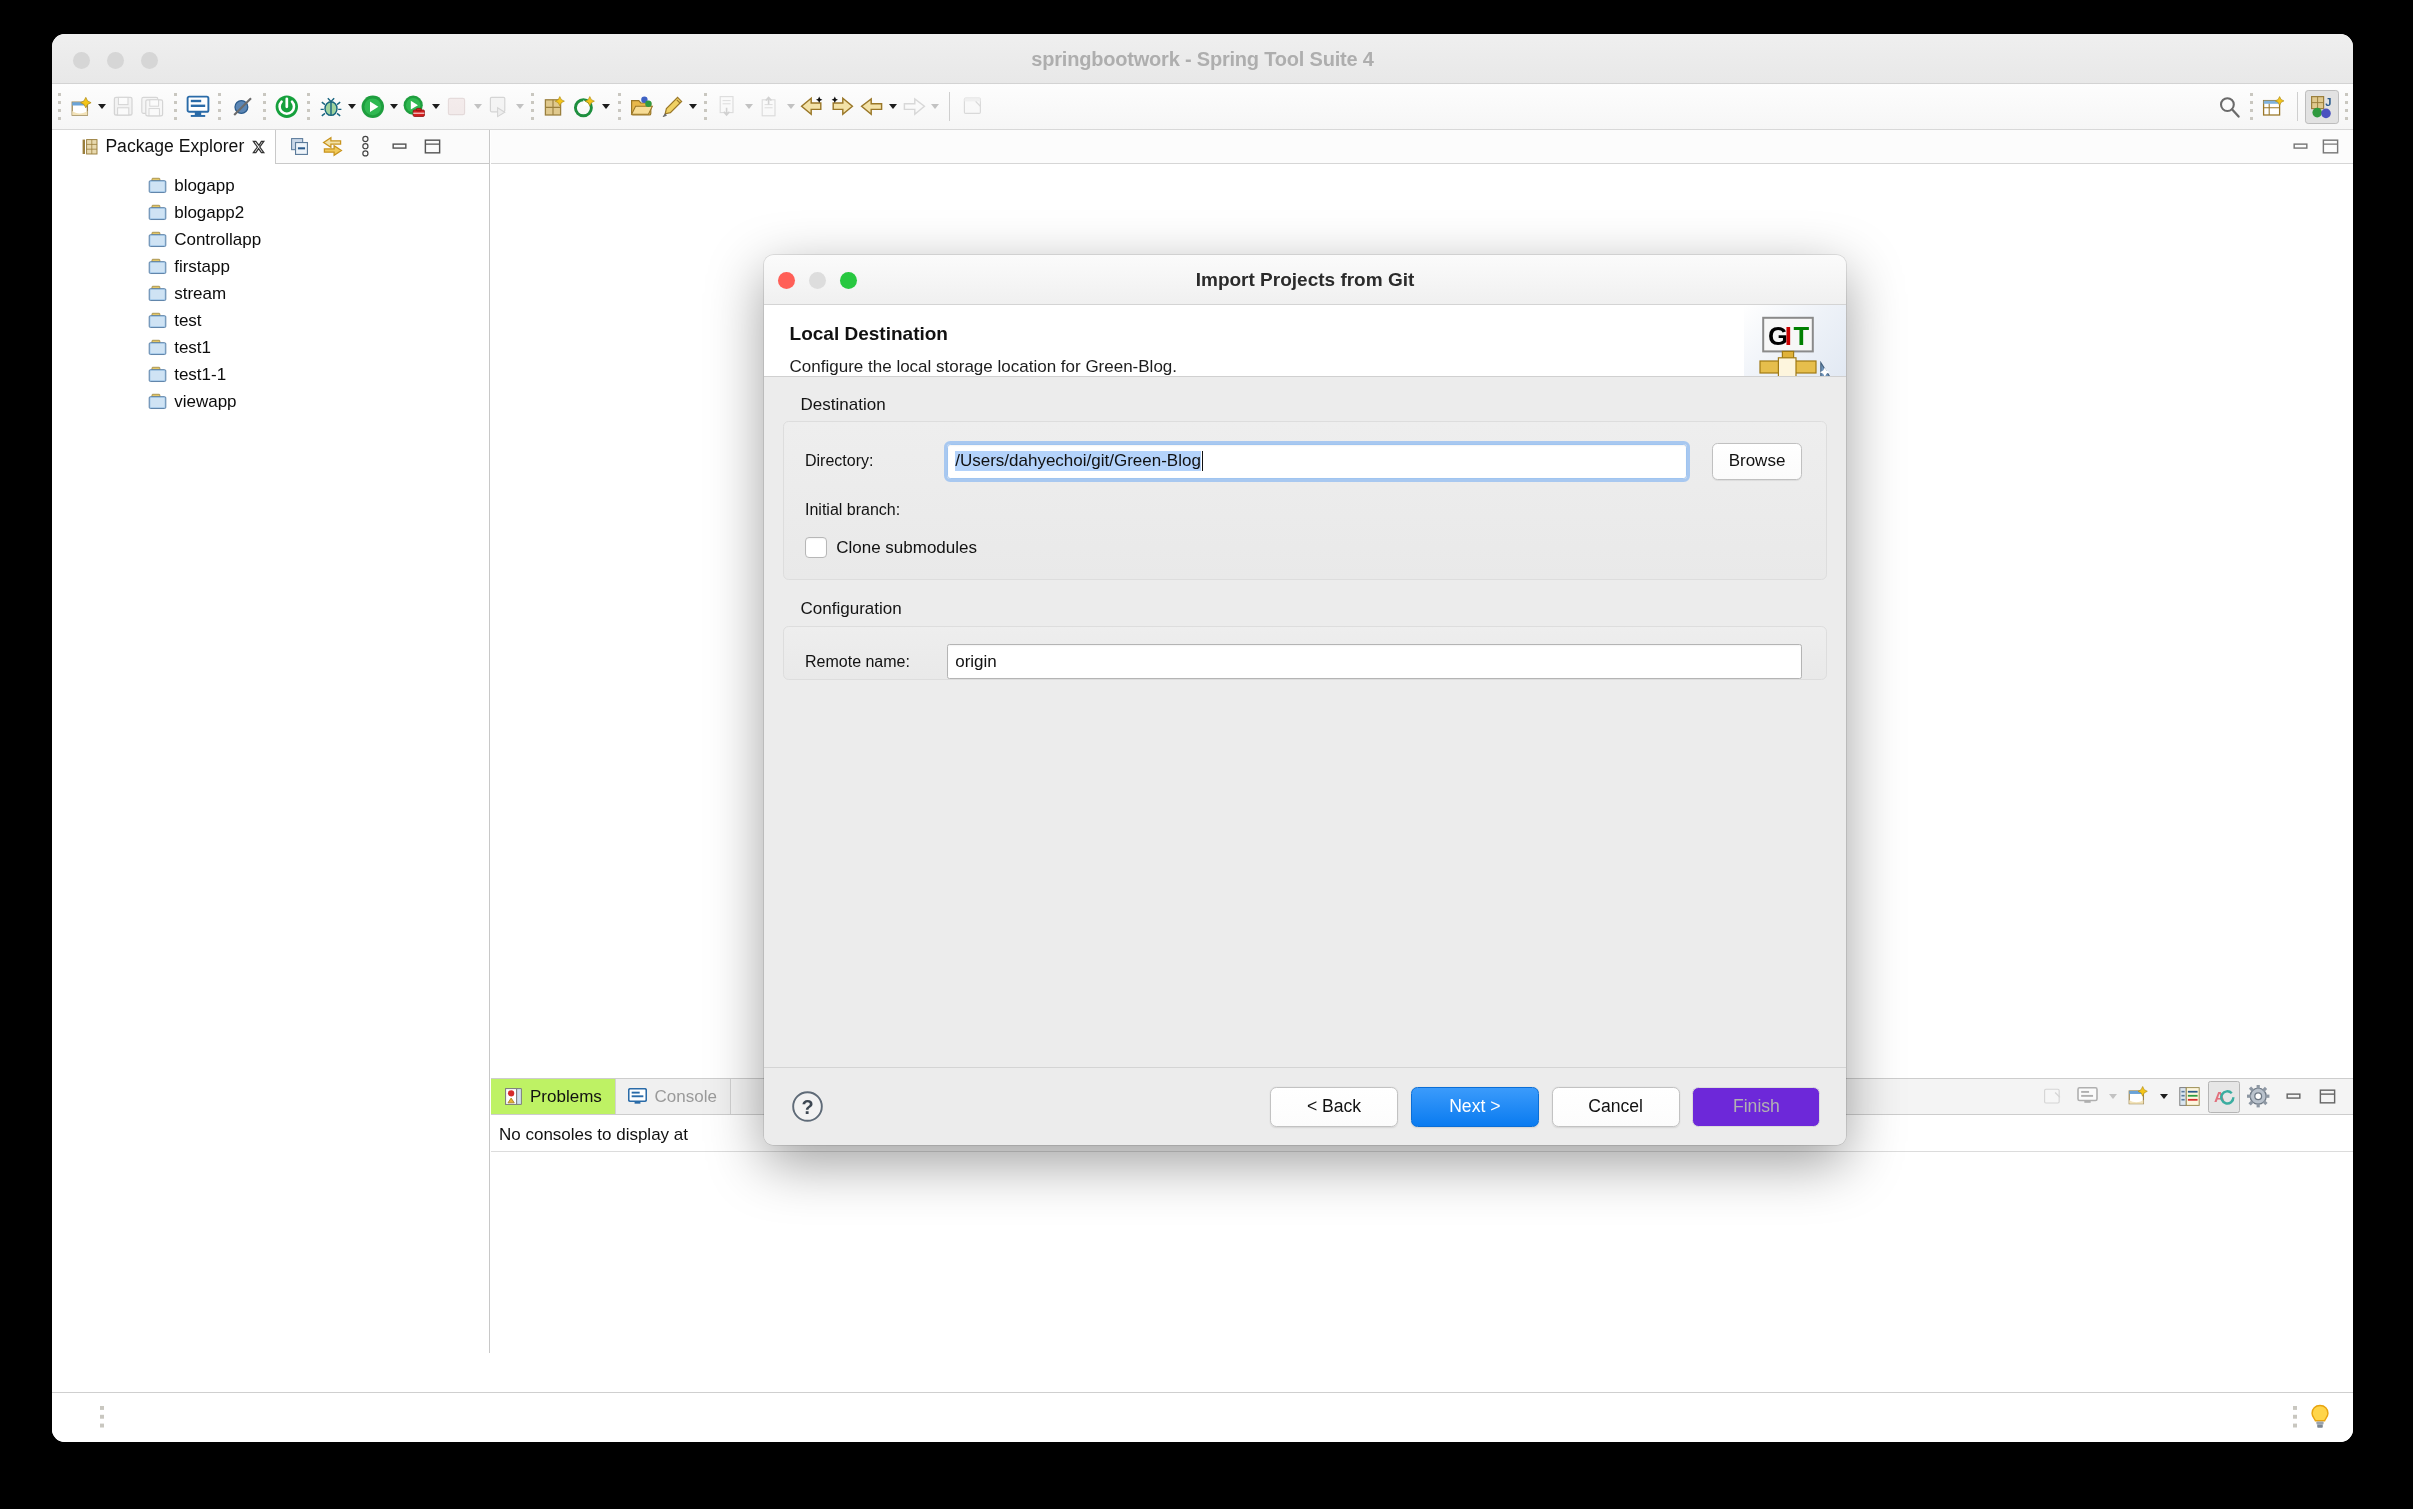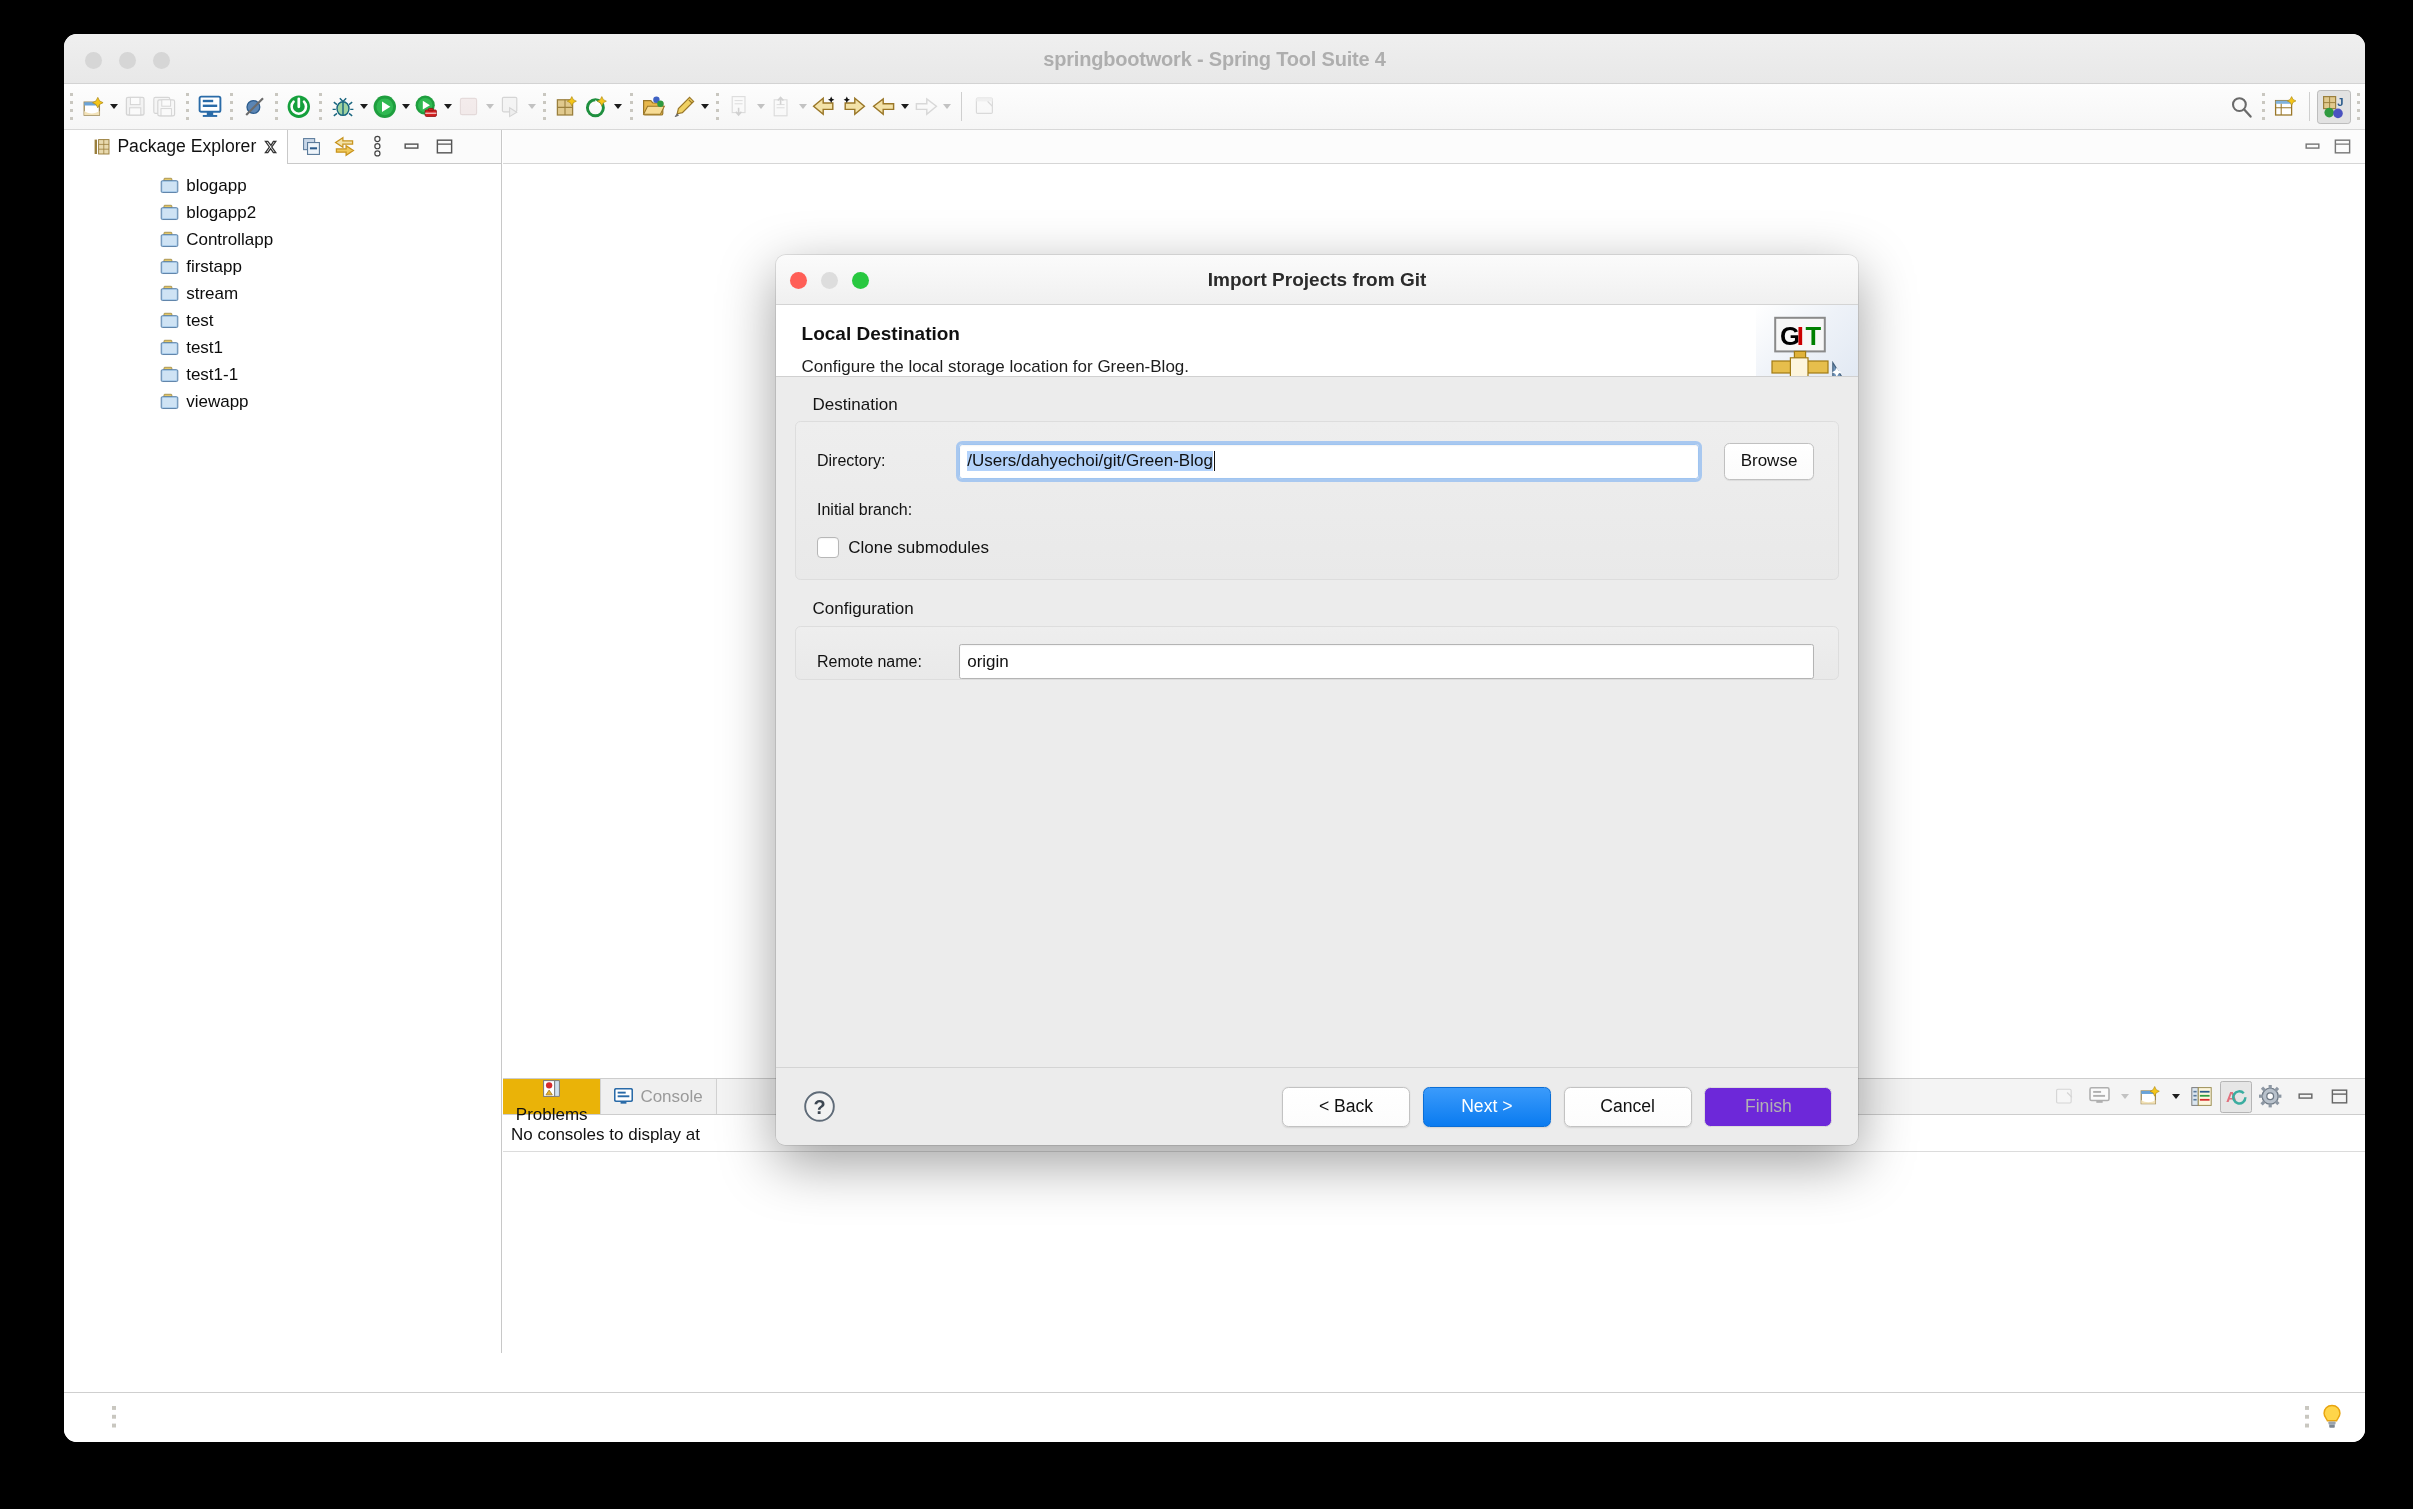--- a/index.html
+++ b/index.html
@@ -6,21 +6,21 @@
   html, body {
     width: 2413px; height: 1509px;
     background: #000;
     font-family: "Liberation Sans", sans-serif;
     overflow: hidden;
   }
 
   
   #window {
     position: absolute;
-    left: 64px; top: 34px;
+    left: 52px; top: 34px;
     width: 2301px; height: 1408px;
     background: #ffffff;
     border-radius: 12.8px;
     box-shadow: 0 14.4px 48px rgba(0,0,0,.55);
     overflow: hidden;
   }
 
   
   #titlebar {
     position: relative;
@@ -120,21 +120,21 @@
     position: relative; height: 36px;
     display: flex; align-items: stretch;
     border-bottom: 0.8px solid #cdcdcd; background: #f4f4f4;
   }
   .cs-tab {
     display: flex; align-items: center; gap: 7.2px;
     padding: 0 12.8px; background: #f0f0f0;
     border-right: 0.8px solid #d2d2d2;
     font-size: 17px; color: #111;
   }
-  .cs-tab.sel { background: #eab308; flex-direction: column; }
+  .cs-tab.sel { background: #bef264; }
   .cs-tab.dim { color: #9a9a9a; background: #f0f0f0; }
   #cs-tools { margin-left: auto; display: flex; align-items: center; gap: 2.4px; padding-right: 9.6px; }
   .cs-btn { width: 32px; height: 32px; display: flex; align-items: center; justify-content: center; }
   .cs-btn.boxed { background: #e6e6e6; border: 0.8px solid #b5b5b5; border-radius: 2.4px; }
   #console-content { padding: 9.6px 8px; font-size: 17px; color: #111; }
   #console-inner { position: absolute; left: 0; right: 0; top: 72px; bottom: 0; border-top: 0.8px solid #dcdcdc; background:#fff; }
 
   
   #statusbar {
     position: absolute; left: 0; right: 0; bottom: 0;

